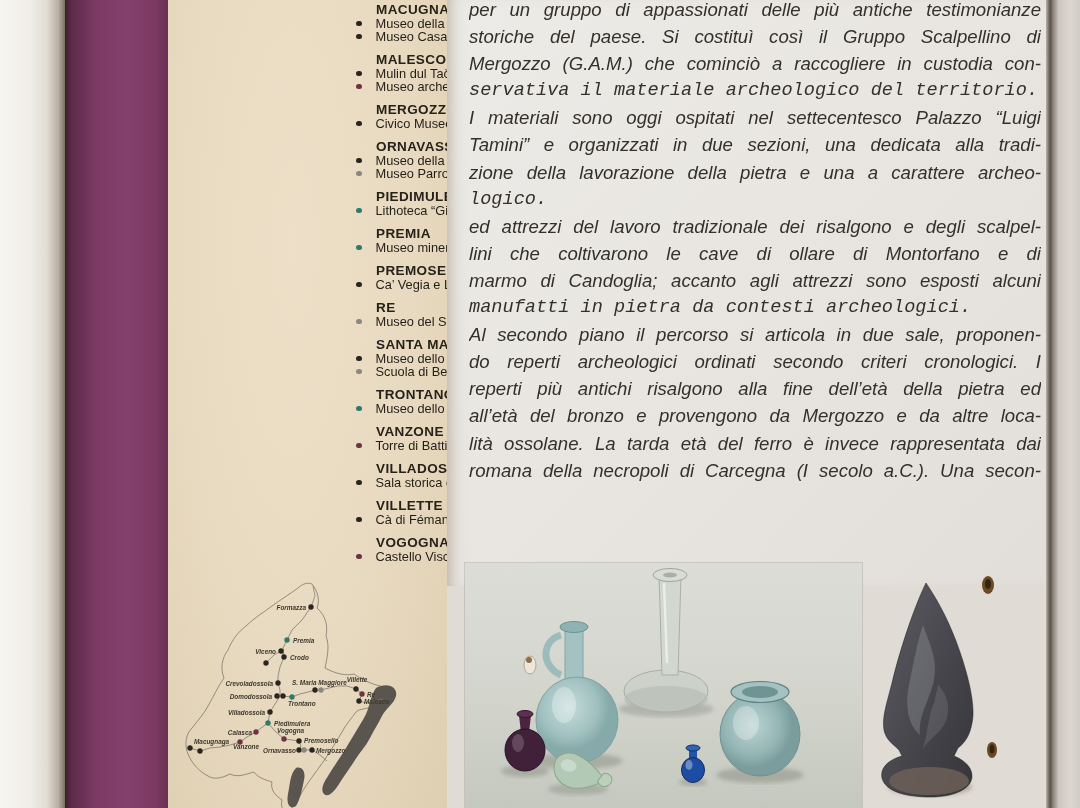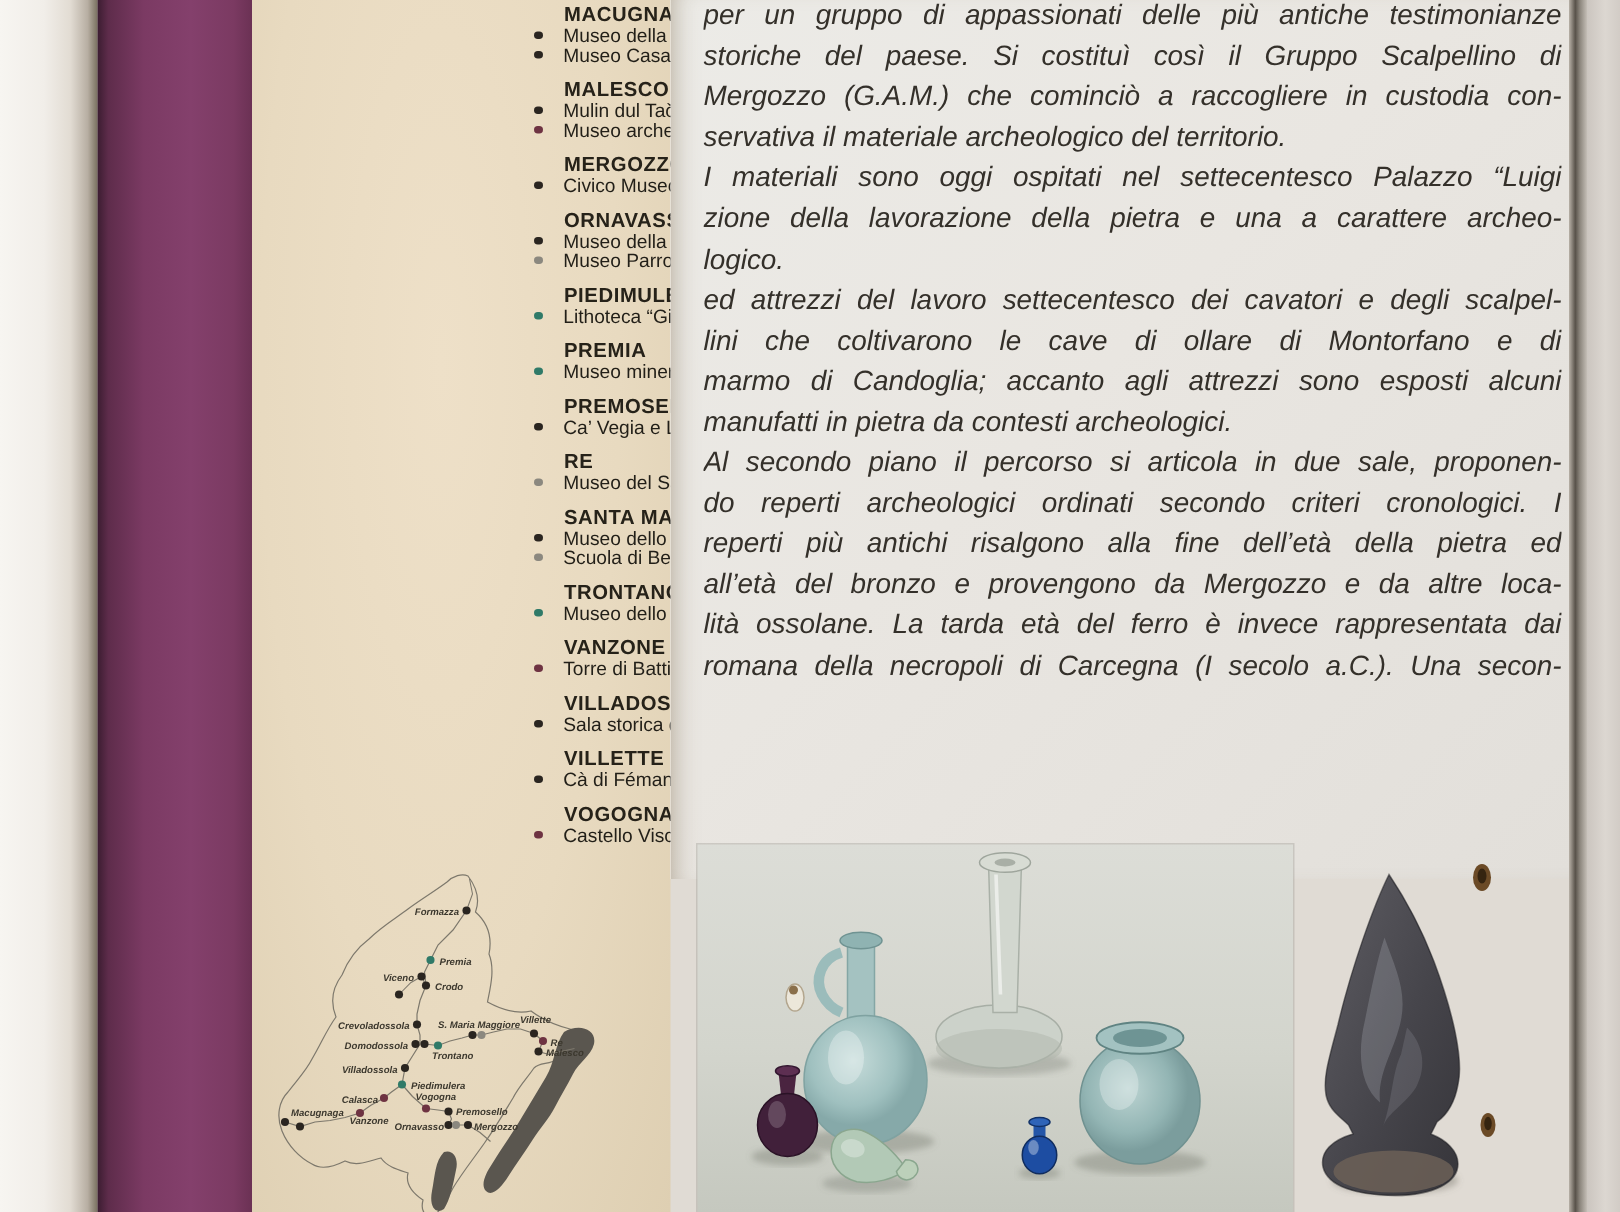--- a/index.html
+++ b/index.html
@@ -29,21 +29,21 @@
         letter-spacing:.4px;color:#262219;}
   .museum{display:flex;align-items:center;padding-left:8px;
           font-size:12.8px;line-height:13px;font-weight:500;}
   .dot{width:5.5px;height:5.5px;border-radius:50%;flex:none;margin-right:14px;}
 
   
   .article{left:22px;top:-4px;width:572px;color:#34302a;}
   .line{height:27.1px;font-style:italic;font-weight:500;font-size:18.6px;
         line-height:27.1px;text-align:justify;text-align-last:justify;
         white-space:normal;overflow:hidden;}
-  .line.end{text-align-last:left;}
+  .line.end{text-align-last:left;font-family:Liberation Mono, monospace;}
 
   
   .glass-photo{left:18px;top:563px;width:397px;height:245px;
     background:linear-gradient(180deg,#dcddd7 0%,#d3d5cd 55%,#c5c8bf 100%);
     box-shadow:0 0 0 1px rgba(160,158,150,.4);}
   svg text{font-family:"Liberation Sans",sans-serif;}
   .map-label{font-size:6.4px;font-style:italic;font-weight:700;fill:#3c382e;}
 </style>
 </head>
 <body>
@@ -241,23 +241,24 @@
 </div>
 
 <div class="abs white-panel">
 
   <div class="abs article" id="article">
       <div class="line">per un gruppo di appassionati delle più antiche testimonianze</div>
       <div class="line">storiche del paese. Si costituì così il Gruppo Scalpellino di</div>
       <div class="line">Mergozzo (G.A.M.) che cominciò a raccogliere in custodia con-</div>
       <div class="line end">servativa il materiale archeologico del territorio.</div>
       <div class="line">I materiali sono oggi ospitati nel settecentesco Palazzo “Luigi</div>
+      <div class="line">Tamini” e organizzati in due sezioni, una dedicata alla tradi-</div>
       <div class="line">zione della lavorazione della pietra e una a carattere archeo-</div>
       <div class="line end">logico.</div>
-      <div class="line">ed attrezzi del lavoro settecentesco dei cavatori e degli scalpel-</div>
+      <div class="line">ed attrezzi del lavoro tradizionale dei risalgono e degli scalpel-</div>
       <div class="line">lini che coltivarono le cave di ollare di Montorfano e di</div>
       <div class="line">marmo di Candoglia; accanto agli attrezzi sono esposti alcuni</div>
       <div class="line end">manufatti in pietra da contesti archeologici.</div>
       <div class="line">Al secondo piano il percorso si articola in due sale, proponen-</div>
       <div class="line">do reperti archeologici ordinati secondo criteri cronologici. I</div>
       <div class="line">reperti più antichi risalgono alla fine dell’età della pietra ed</div>
       <div class="line">all’età del bronzo e provengono da Mergozzo e da altre loca-</div>
       <div class="line">lità ossolane. La tarda età del ferro è invece rappresentata dai</div>
       <div class="line">romana della necropoli di Carcegna (I secolo a.C.). Una secon-</div>
     </div>

